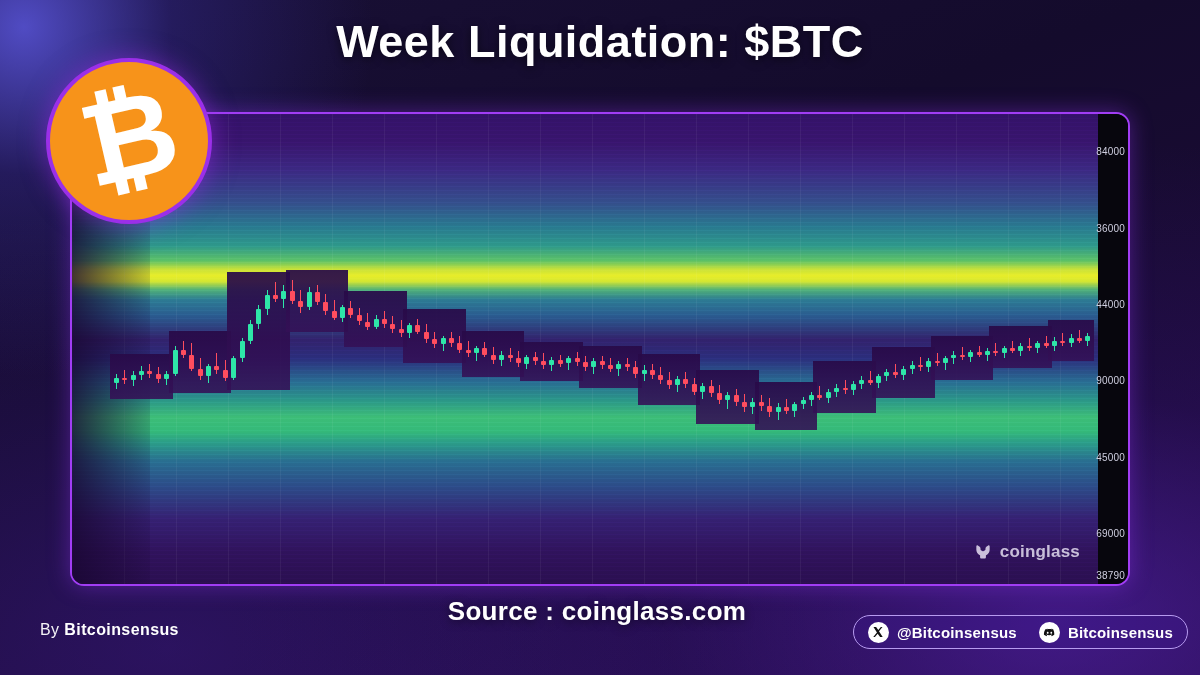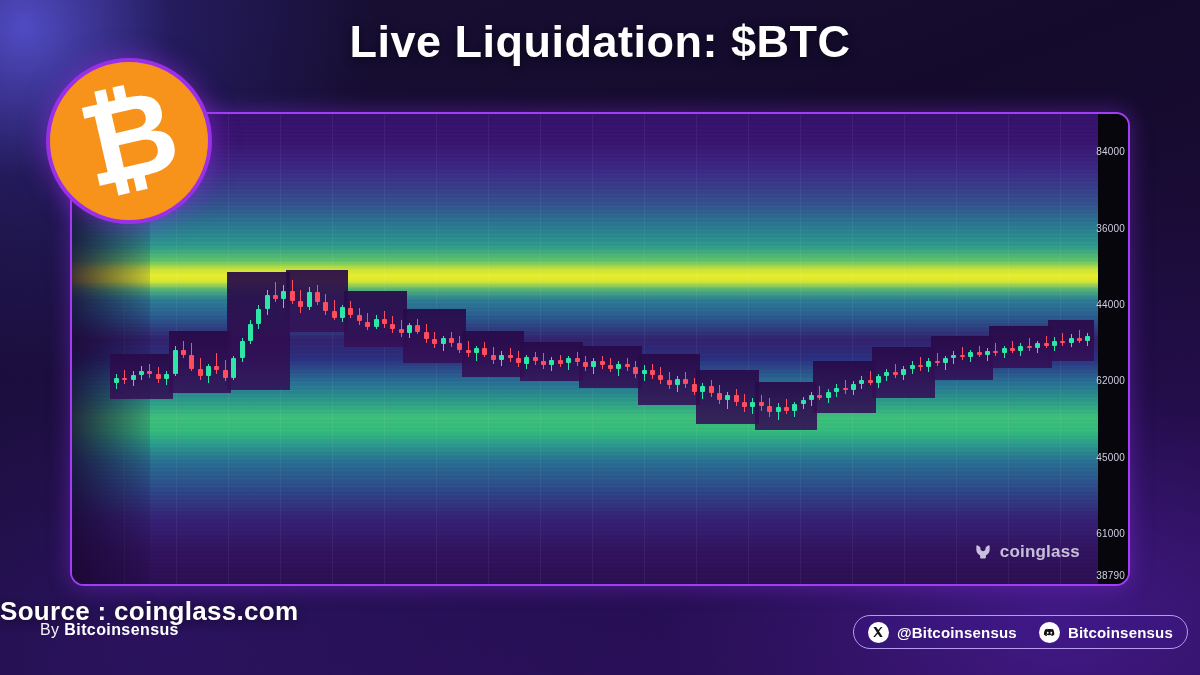--- a/index.html
+++ b/index.html
@@ -198,21 +198,21 @@
     margin-top: -6px;
     font-family: "DejaVu Sans", sans-serif;
   }
 
   
   #source {
     position: absolute;
     left: 0;
     top: 596px;
     width: 1194px;
-    text-align: left;
+    text-align: center;
     color: #ffffff;
     font-size: 26px;
     font-weight: bold;
     letter-spacing: .3px;
     text-shadow: 0 2px 8px rgba(0,0,0,0.5);
   }
   #byline {
     position: absolute;
     left: 40px;
     top: 621px;
@@ -249,21 +249,21 @@
     font-weight: bold;
     letter-spacing: .2px;
     white-space: nowrap;
   }
 </style>
 </head>
 <body>
 
 <div id="poster">
 
-  <div id="title">Live Liquidation: $BTC</div>
+  <div id="title">Week Liquidation: $BTC</div>
 
   <div id="chart-panel">
 
     <div id="heatmap">
       <div id="heatmap-stripes"></div>
       <div id="heatmap-grid"></div>
       <div id="heatmap-left-shade"></div>
       <div id="voids">
           <div class="void" style="left: 38px; width: 62.6179px; top: 239.526px; height: 45.4618px;"></div>
           <div class="void" style="left: 96.6179px; width: 62.6179px; top: 216.61px; height: 62.012px;"></div>
@@ -761,23 +761,23 @@
       <svg width="20" height="20" viewBox="0 0 24 24">
         <path d="M4 5c0-1 1-1.4 1.8-.9L8 5.6c.6.4 1 1 1 1.8v1.2c0 .7.4 1.3 1 1.6l1.2.6c.5.3 1.1.3 1.6 0l1.2-.6c.6-.3 1-.9 1-1.6V7.4c0-.8.4-1.4 1-1.8l2.2-1.5C19 3.6 20 4 20 5v4.2c0 2.6-1.4 5-3.7 6.3l-.8.5v2.2c0 .9-.7 1.6-1.6 1.6h-3.8c-.9 0-1.6-.7-1.6-1.6V16l-.8-.5C5.4 14.2 4 11.8 4 9.2V5z" fill="#ece6f7"></path>
       </svg>
       <span class="cg-text">coinglass</span>
     </div>
 
     <div id="price-axis">
         <div class="axis-label" style="top: 32.1928px; text-align: center;">84000</div>
         <div class="axis-label" style="top: 108.578px;">36000</div>
         <div class="axis-label" style="top: 184.964px;">44000</div>
-        <div class="axis-label" style="top: 261.349px;">62000</div>
+        <div class="axis-label" style="top: 261.349px;">90000</div>
         <div class="axis-label" style="top: 337.735px;">45000</div>
-        <div class="axis-label" style="top: 414.12px;">61000</div>
+        <div class="axis-label" style="top: 414.12px;">69000</div>
         <div class="axis-label" style="top: 456px;">38790</div>
       </div>
   </div>
 
   <div id="btc-logo">
     <span id="btc-glyph">₿</span>
   </div>
 
   <div id="source">Source : coinglass.com</div>
 

